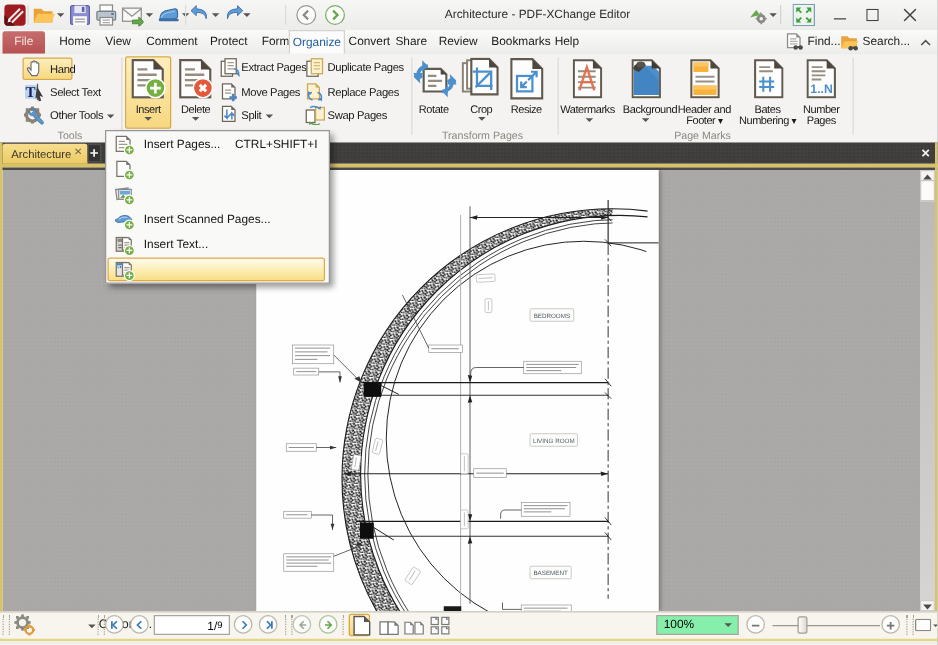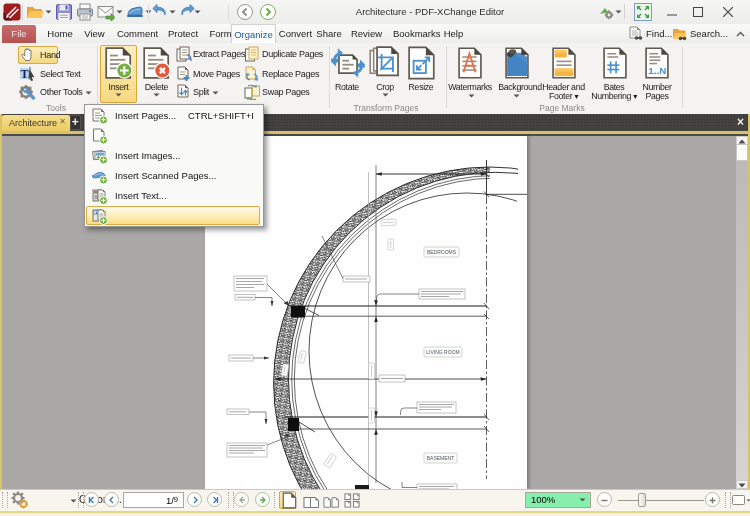--- a/index.html
+++ b/index.html
@@ -771,21 +771,20 @@
       </g>
       <circle cx="11.5" cy="12" r="4" fill="#76b043" stroke="#fff"></circle>
       <path d="M11 9.5 h1 v1.8 h1.8 v1 h-1.8 v1.8 h-1 v-1.8 h-1.8 v-1 h1.8 z" fill="#fff"></path>
     </svg>
  <svg class="abs" style="left:8px;top:24px" width="17" height="17" viewBox="0 0 17 17">
       <path d="M1.5 1 h7.5 l3 3 v9 h-10.5 z" fill="#fdfdfd" stroke="#7a7268"></path>
       <path d="M9 1 l3 3 h-3 z" fill="#7a7268"></path>
       <circle cx="11.5" cy="12" r="4" fill="#76b043" stroke="#fff"></circle>
       <path d="M11 9.5 h1 v1.8 h1.8 v1 h-1.8 v1.8 h-1 v-1.8 h-1.8 v-1 h1.8 z" fill="#fff"></path>
     </svg>
- <div class="abs" style="left:31px;top:42px;width:146px;height:20px;line-height:20px;">Insert Images...</div>
  <svg class="abs" style="left:8px;top:44px" width="17" height="17" viewBox="0 0 17 17">
       <rect x="1" y="3" width="10" height="8" fill="#e8e6e2" stroke="#8a8a88" transform="rotate(-8 6 7)"></rect>
       <rect x="3" y="3.5" width="10" height="8" fill="#fff" stroke="#8a8a88"></rect>
       <rect x="4" y="4.5" width="8" height="3.2" fill="#6fa8d8"></rect>
       <path d="M4 10.5 l2.5 -3 2 2.2 1.5 -1.8 2 2.6 z" fill="#6a9e52" stroke="none"></path>
       <circle cx="11.5" cy="12" r="4" fill="#76b043" stroke="#fff"></circle>
       <path d="M11 9.5 h1 v1.8 h1.8 v1 h-1.8 v1.8 h-1 v-1.8 h-1.8 v-1 h1.8 z" fill="#fff"></path>
     </svg>
  <div class="abs" style="left:31px;top:62px;width:146px;height:20px;line-height:20px;">Insert Scanned Pages...</div>
  <svg class="abs" style="left:8px;top:64px" width="17" height="17" viewBox="0 0 17 17">

